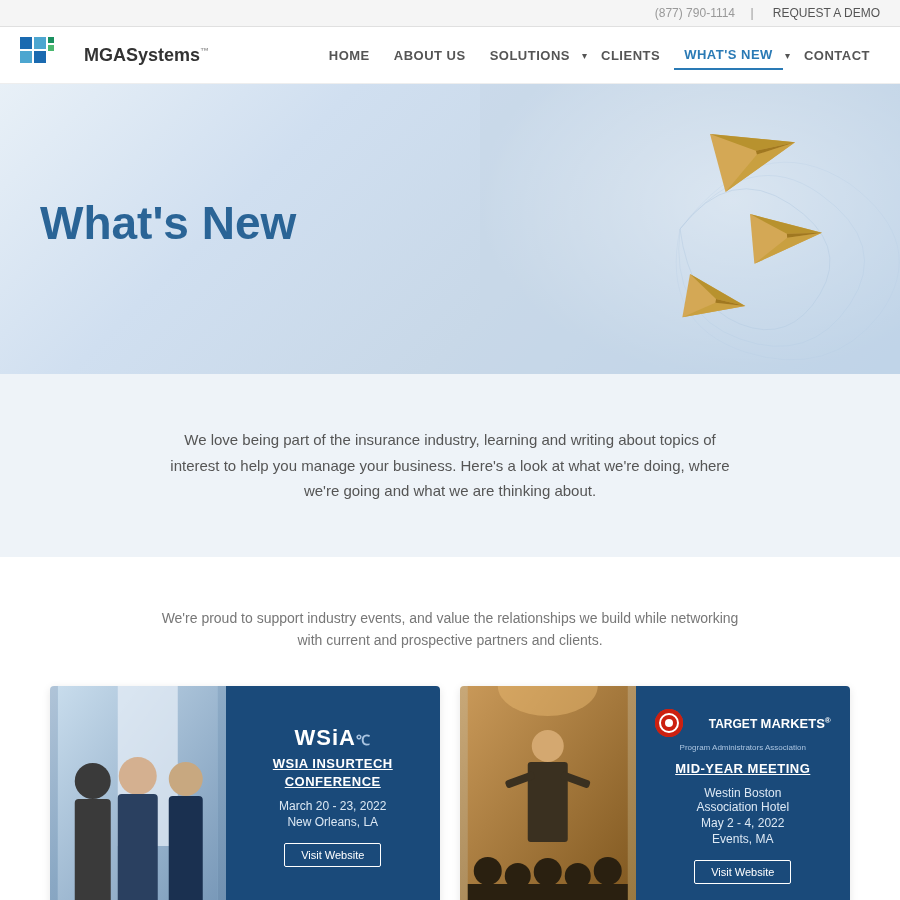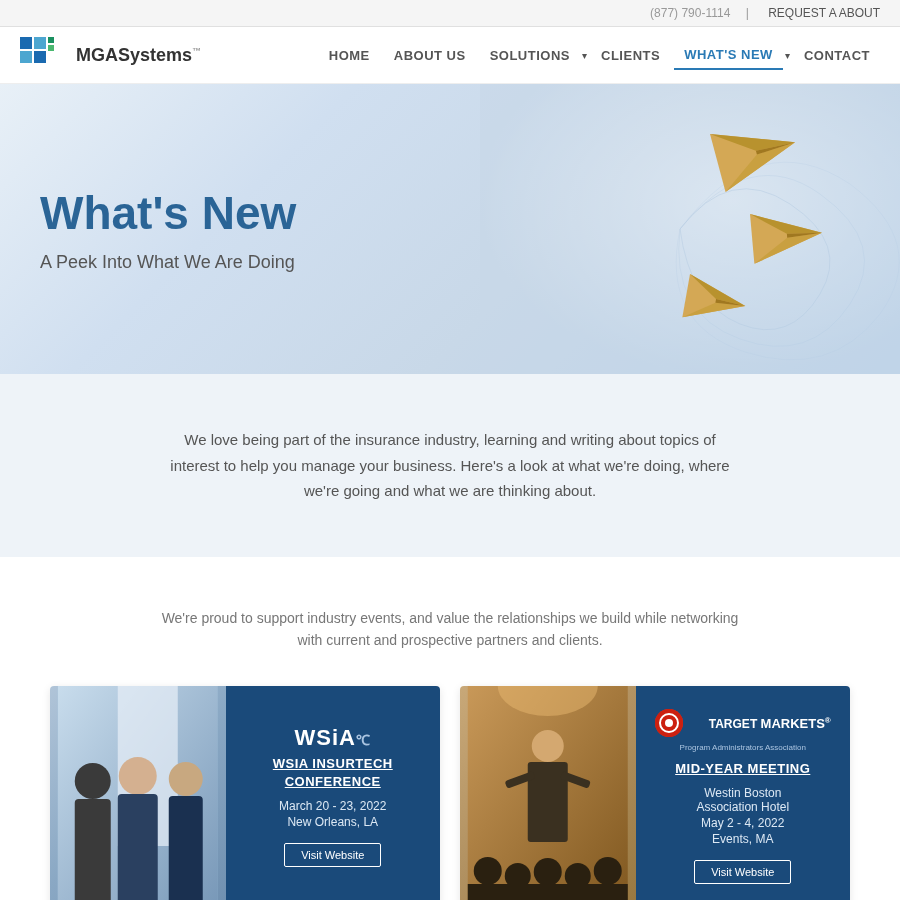--- a/index.html
+++ b/index.html
@@ -22,21 +22,21 @@
       display: flex;
       align-items: center;
       justify-content: space-between;
       padding: 10px 20px;
       border-bottom: 1px solid #eee;
       background: #fff;
     }
     .logo {
       display: flex;
       align-items: center;
-      gap: 12px;
+      gap: 20px;
     }
     .logo-icon {
       width: 44px;
       height: 36px;
     }
     .logo-text {
       font-size: 18px;
       font-weight: bold;
       color: #333;
     }
@@ -227,21 +227,21 @@
       text-align: center;
       margin-bottom: 8px;
     }
   </style>
 </head>
 <body>
 
 <div class="top-bar">
   <span>(877) 790-1114</span>
   <span>|</span>
-  <a href="#">REQUEST A ABOUT</a>
+  <a href="#">REQUEST A DEMO</a>
 </div>
 
 <header class="header">
   <div class="logo">
     <svg class="logo-icon" viewBox="0 0 44 36" xmlns="http://www.w3.org/2000/svg">
       <rect x="0" y="0" width="12" height="12" fill="#1a6ab0"></rect>
       <rect x="14" y="0" width="12" height="12" fill="#4da6d0"></rect>
       <rect x="0" y="14" width="12" height="12" fill="#4da6d0"></rect>
       <rect x="14" y="14" width="12" height="12" fill="#1a6ab0"></rect>
       <rect x="28" y="0" width="6" height="6" fill="#1a9060"></rect>
@@ -275,21 +275,20 @@
       </radialGradient>
     </defs>
     <rect width="420" height="290" fill="url(#bg)"></rect>
     <path d="M200,145 Q250,80 310,120 Q370,160 340,210 Q310,260 260,240 Q210,220 200,145Z" fill="none" stroke="#b0c8e0" stroke-width="1" opacity="0.6"></path>
     <path d="M200,145 Q270,60 340,110 Q410,160 370,220 Q330,280 260,255 Q190,230 200,145Z" fill="none" stroke="#b0c8e0" stroke-width="1" opacity="0.4"></path>
     <path d="M200,145 Q280,40 370,100 Q450,160 400,230 Q350,295 265,268 Q180,240 200,145Z" fill="none" stroke="#b0c8e0" stroke-width="1" opacity="0.3"></path>
   </svg>
 
   <div class="hero-content">
     <h1>What's New</h1>
-    <p>A Peek Into What We Are Doing</p>
   </div>
 
   <div class="hero-visual">
     <svg viewBox="0 0 340 270" xmlns="http://www.w3.org/2000/svg">
 
       <g transform="translate(180,30) rotate(-15)">
         <polygon points="0,0 80,30 0,60" fill="#d4a855"></polygon>
         <polygon points="0,0 80,30 40,28" fill="#b8922e"></polygon>
         <polygon points="0,60 80,30 40,32" fill="#c9a040"></polygon>
         <polygon points="80,30 40,28 40,32" fill="#a07820"></polygon>

